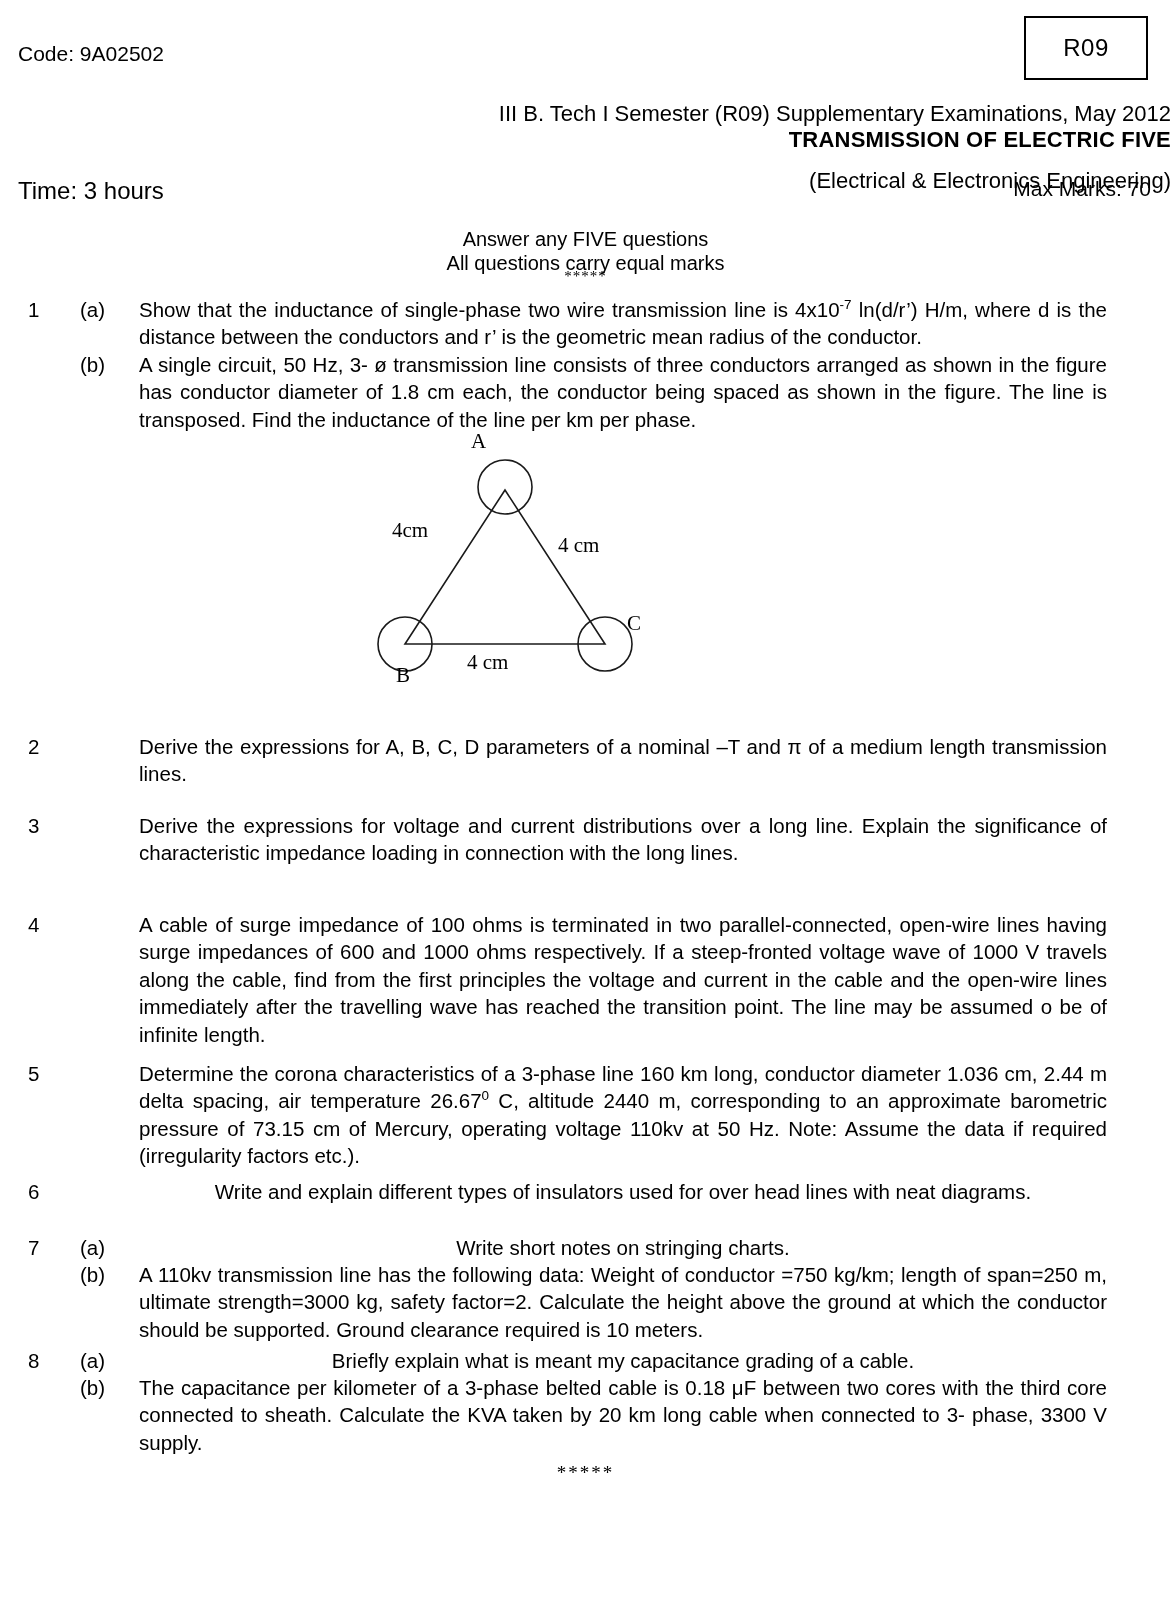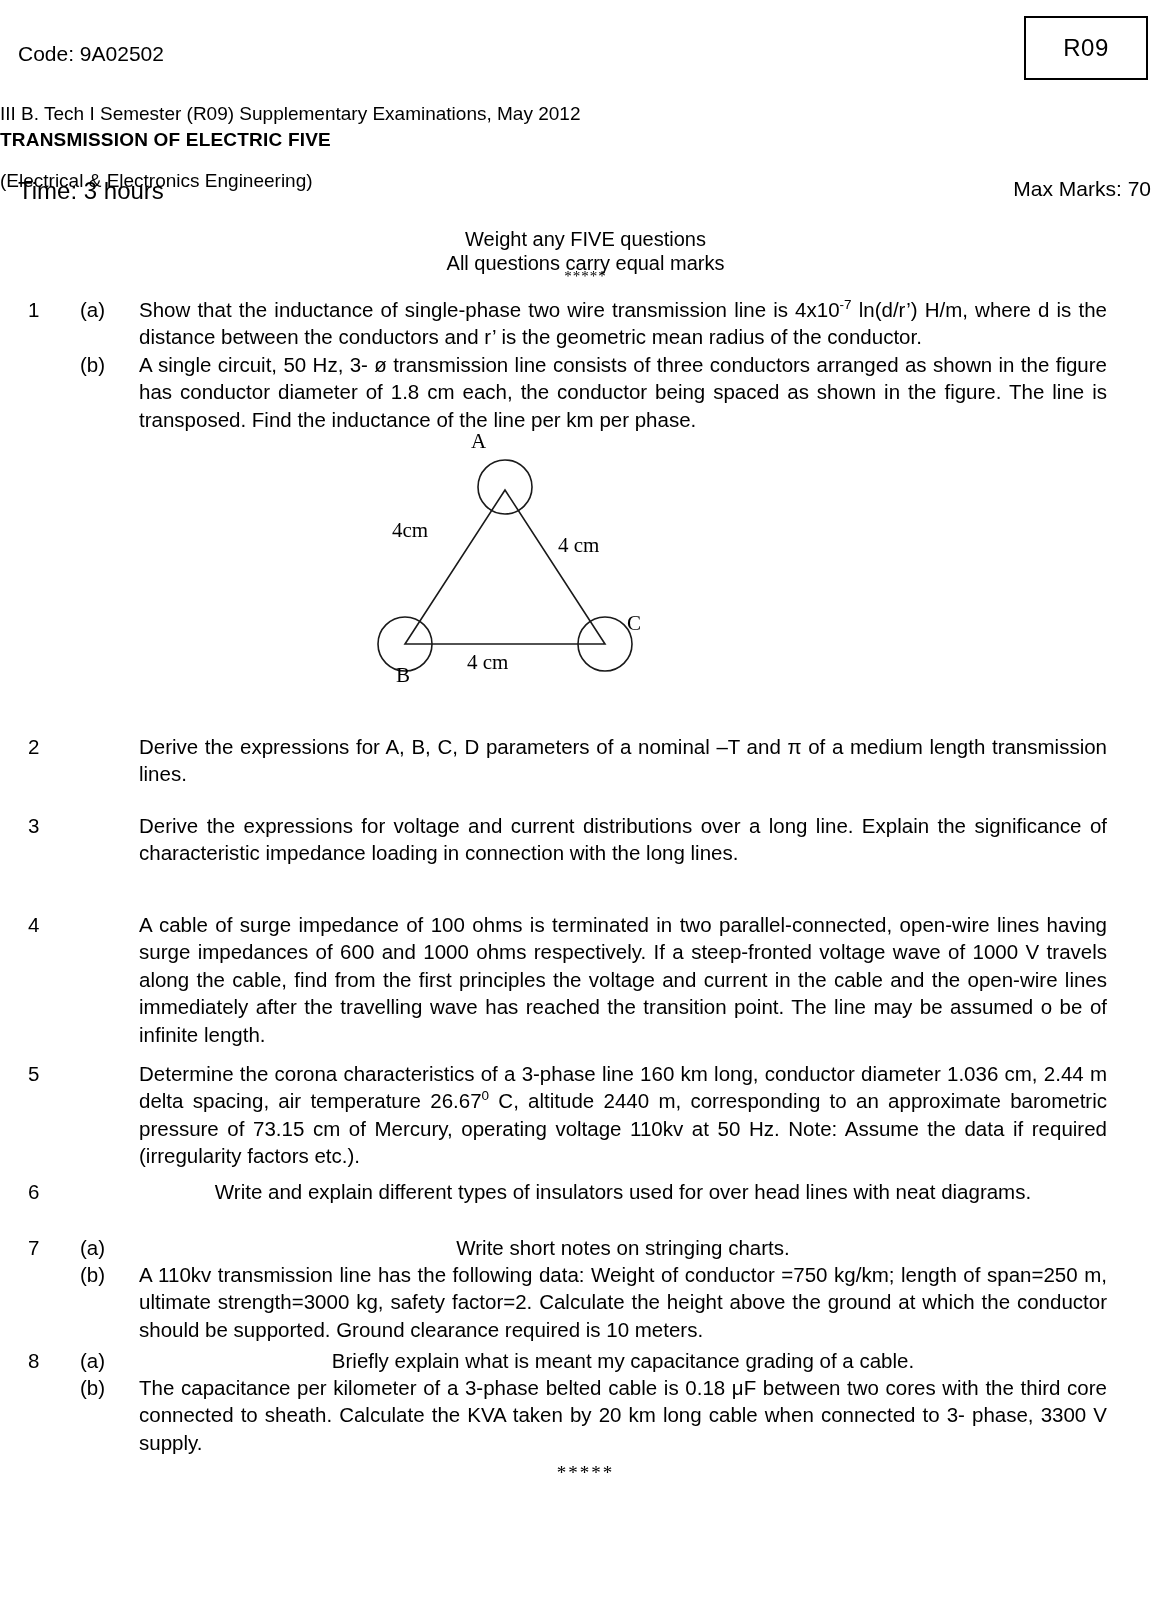--- a/index.html
+++ b/index.html
@@ -42,22 +42,22 @@
     align-items: center;
     justify-content: center;
     font-size: 24px;
     letter-spacing: 0.5px;
     margin-left: 32px;
   }
   .hdr-center {
     position: absolute;
     left: 0;
     width: 1171px;
-    text-align: left;
-    font-size: 19px;
+    text-align: right;
+    font-size: 22px;
     line-height: 27px;
   }
   .hdr-1 { top: 100px; }
   .hdr-2 { top: 126px; font-weight: bold; letter-spacing: 0.2px; }
   .hdr-3 { top: 153px; margin-top: 14px; }
   .time-line {
     position: absolute;
     left: 18px;
     top: 177px;
     font-size: 24px;
@@ -153,21 +153,21 @@
 
   <div class="reg-box">R09</div>
 
   <div class="hdr-center hdr-1">III B. Tech I Semester (R09) Supplementary Examinations, May 2012</div>
   <div class="hdr-center hdr-2">TRANSMISSION OF ELECTRIC FIVE</div>
   <div class="hdr-center hdr-3">(Electrical &amp; Electronics Engineering)</div>
 
   <div class="time-line">Time: 3 hours</div>
   <div class="marks-line">Max Marks: 70</div>
 
-  <div class="instr instr-1">Weight any FIVE questions</div>
+  <div class="instr instr-1">Answer any FIVE questions</div>
   <div class="instr instr-2">All questions carry equal marks</div>
   <div class="stars-top">*****</div>
 
   <div class="q-num" style="top:296px;">1</div>
   <div class="q-sub" style="top:296px;">(a)</div>
   <div class="q-body" style="top:296px;"><span>Show that the inductance of single-phase two wire transmission line is 4x10</span><sup class="sm">-7</sup><span> ln(d/r’) H/m, where d is the distance between the conductors and r’ is the geometric mean radius of the conductor.</span></div>
 
   <div class="q-sub" style="top:351px;">(b)</div>
   <div class="q-body" style="top:351px;">A single circuit, 50 Hz, 3- ø transmission line consists of three conductors arranged as shown in the figure  has conductor diameter of 1.8 cm each, the conductor being spaced as shown in the figure. The line is transposed. Find the inductance of the line per km per phase.</div>
 

